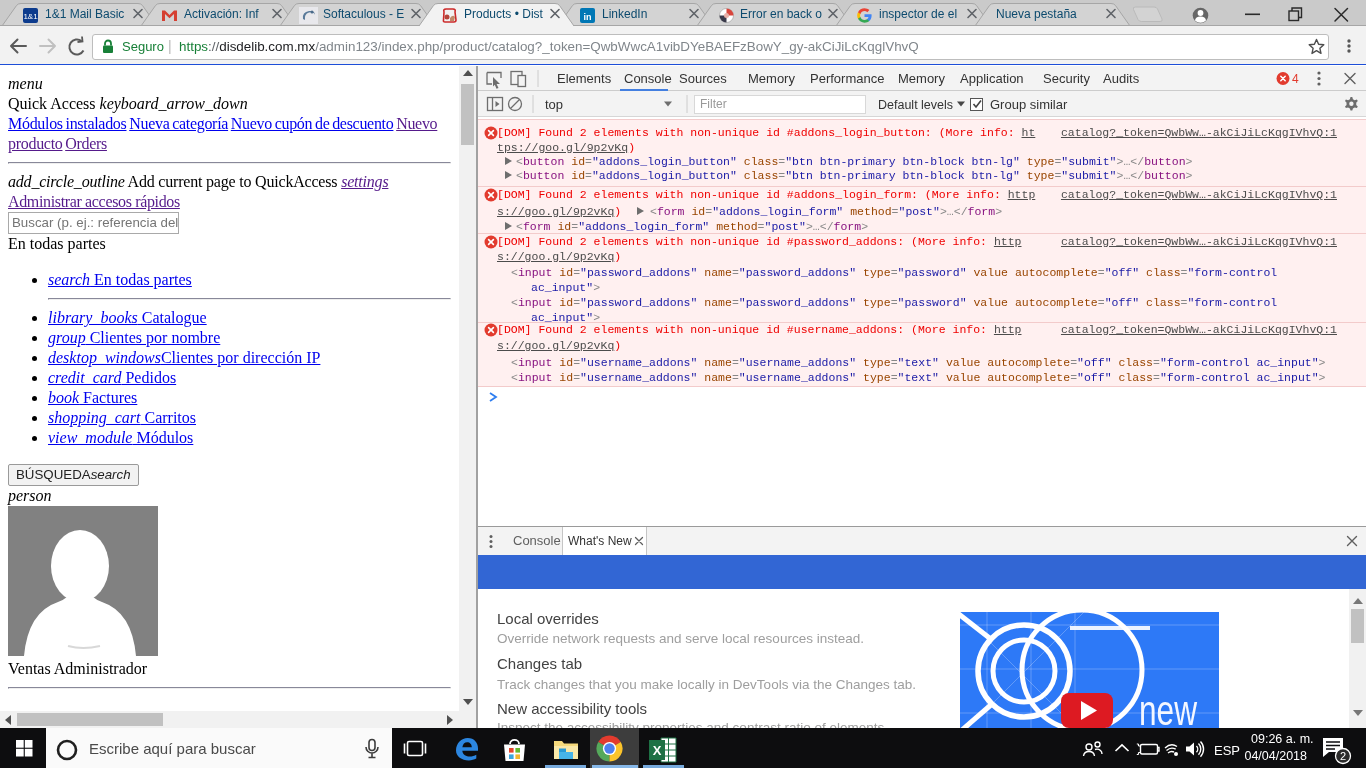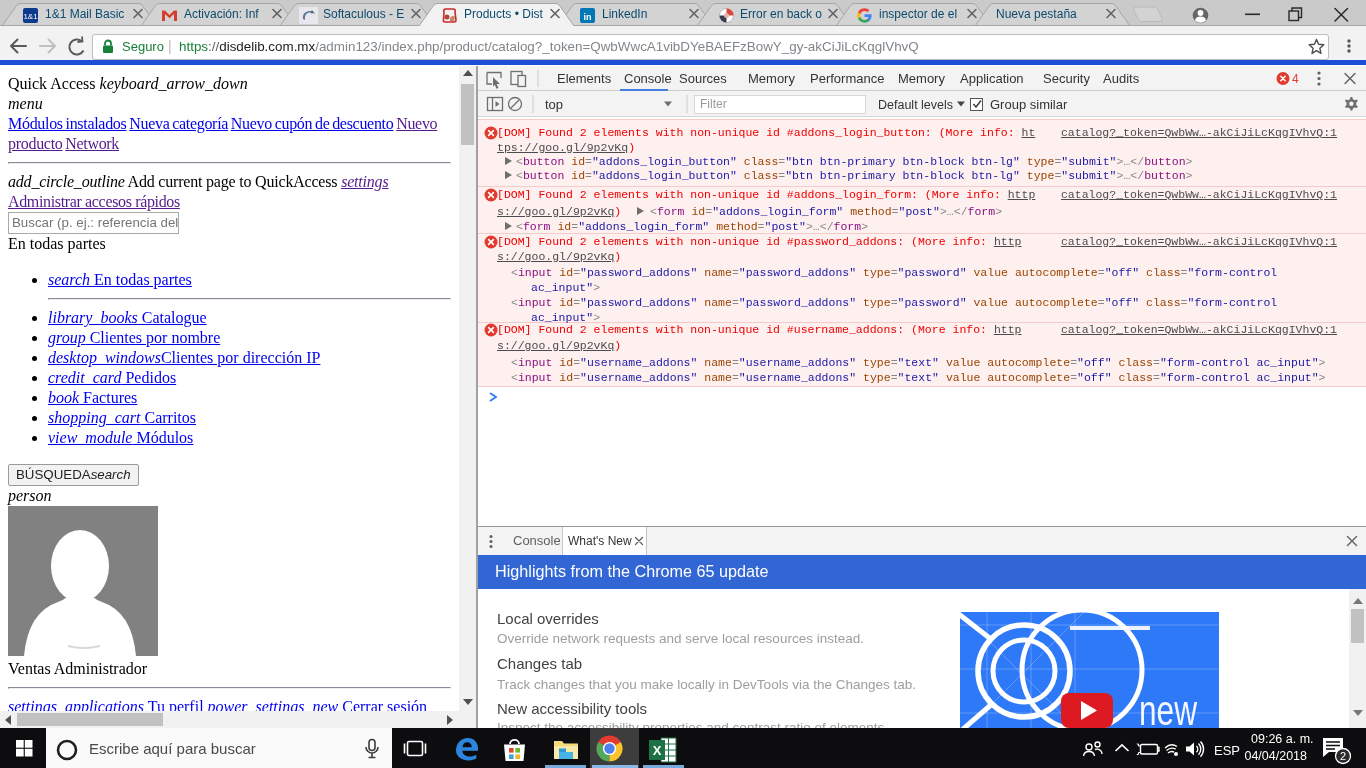--- a/index.html
+++ b/index.html
@@ -3,21 +3,21 @@
 <meta charset="utf-8">
 <style>
   * { margin:0; padding:0; box-sizing:border-box; }
   html,body { width:1366px; height:768px; overflow:hidden; background:#fff;
     font-family:"Liberation Sans", sans-serif; }
   .abs { position:absolute; }
   
   #tabstrip { position:absolute; left:0; top:0; width:1366px; height:26px; background:#cacaca; }
   .tabtitle { position:absolute; top:7px; font-size:12px; color:#0c4a6e; white-space:nowrap; overflow:hidden; }
   
-  #toolbar { position:absolute; left:0; top:26px; width:1366px; height:39px; background:#f2f2f2; border-bottom:5px solid #1d4ed8; }
+  #toolbar { position:absolute; left:0; top:26px; width:1366px; height:39px; background:#f2f2f2; border-bottom:1px solid #1d4ed8; }
   #omni { position:absolute; left:92px; top:8px; width:1237px; height:26px; background:#fff; border:1px solid #bdbdbd; border-radius:3px; }
   
   #page { position:absolute; left:0; top:66px; width:459px; height:662px; overflow:hidden;
      font-family:"Liberation Serif", serif; font-size:16px; line-height:20px; color:#000; background:#fff; padding:8px; }
   #page a { text-decoration:underline;margin-top:18px; }
   a.b { color:#0000EE; } a.p { color:#551A8B; }
   #page hr { border:none; border-top:1px solid #889; border-left:1px solid #889; height:2px; border-bottom:1px solid #eee; border-right:1px solid #eee; background:#fff; margin:8px 0; }
   #page ul { margin:16px 0; padding-left:40px; }
   
   .sbtrack { position:absolute; background:#f1f1f1; }
@@ -147,23 +147,23 @@
 <svg class="abs" style="left:1308px;top:12px" width="17" height="17" xmlns="http://www.w3.org/2000/svg">
       <path d="M8.5,1.5 L10.6,6.3 L15.8,6.8 L11.9,10.3 L13,15.4 L8.5,12.7 L4,15.4 L5.1,10.3 L1.2,6.8 L6.4,6.3 Z" fill="none" stroke="#4d4d4d" stroke-width="1.4" stroke-linejoin="round"></path>
     </svg>
 <svg class="abs" style="left:1346px;top:12px" width="6" height="16" xmlns="http://www.w3.org/2000/svg">
       <circle cx="3" cy="3" r="1.7" fill="#565656"></circle>
       <circle cx="3" cy="8" r="1.7" fill="#565656"></circle>
       <circle cx="3" cy="13" r="1.7" fill="#565656"></circle>
     </svg>
 </div>
 <div id="page">
+<div><i>menu</i></div>
 <div>Quick Access <i>keyboard_arrow_down</i></div>
-<div><i>menu</i></div>
-<div style="letter-spacing:-0.3px;word-spacing:-1px"><a class="b" href="#m">Módulos instalados</a> <a class="b" href="#m">Nueva categoría</a> <a class="b" href="#m">Nuevo cupón de descuento</a> <a class="p" href="#m">Nuevo<br>producto</a> <a class="p" href="#m">Network</a></div>
+<div style="letter-spacing:-0.3px;word-spacing:-1px"><a class="b" href="#m">Módulos instalados</a> <a class="b" href="#m">Nueva categoría</a> <a class="b" href="#m">Nuevo cupón de descuento</a> <a class="p" href="#m">Nuevo<br>producto</a> <a class="p" href="#m">Orders</a></div>
 <hr>
 <div style="letter-spacing:-0.2px"><i>add_circle_outline</i> Add current page to QuickAccess <a class="p" href="#m"><i>settings</i></a></div>
 <div style="letter-spacing:-0.35px"><a class="p" href="#m">Administrar accesos rápidos</a></div>
 <div style="height:22px">
       <div style="width:171px;height:22px;border:1px solid #a9a9a9;font-family:'Liberation Sans',sans-serif;font-size:13.3px;color:#757575;line-height:20px;padding-left:3px;overflow:hidden;white-space:nowrap">Buscar (p. ej.: referencia del pr</div>
     </div>
 <div>En todas partes</div>
 <ul>
 <li><a class="b" href="#m"><i>search</i> En todas partes</a></li>
 <hr>
@@ -180,21 +180,20 @@
 <div style="width:150px;height:150px">
 <svg width="150" height="150" xmlns="http://www.w3.org/2000/svg">
 <rect width="150" height="150" fill="#818181"></rect>
 <ellipse cx="72" cy="60" rx="29" ry="36" fill="#fff"></ellipse>
 <path d="M16,150 Q20,106 50,96 Q61,92 63,85 L81,85 Q83,92 94,96 Q124,106 128,150 Z" fill="#fff"></path>
 <path d="M60,140 Q75,144 92,140" stroke="#d8d8d8" stroke-width="2" fill="none"></path>
 </svg>
 </div>
 <div style="margin-top:3px">Ventas Administrador</div>
 <hr>
-<div style="white-space:nowrap"><a class="b" href="#m"><i>settings_applications</i> Tu perfil</a> <a class="b" href="#m"><i>power_settings_new</i> Cerrar sesión</a></div>
 </div>
 <div class="sbtrack" style="left:459px;top:66px;width:17px;height:645px"></div>
 <div class="sbthumb" style="left:461px;top:84px;width:13px;height:61px"></div>
 <div class="tri" style="left:462.5px;top:70px;border-left:5px solid transparent;border-right:5px solid transparent;border-bottom:6px solid #505050"></div>
 <div class="tri" style="left:462.5px;top:699px;border-left:5px solid transparent;border-right:5px solid transparent;border-top:6px solid #505050"></div>
 <div class="sbtrack" style="left:0;top:711px;width:476px;height:17px"></div>
 <div class="sbthumb" style="left:17px;top:713px;width:146px;height:13px"></div>
 <div class="tri" style="left:5px;top:714.5px;border-top:5px solid transparent;border-bottom:5px solid transparent;border-right:6px solid #505050"></div>
 <div class="tri" style="left:447px;top:714.5px;border-top:5px solid transparent;border-bottom:5px solid transparent;border-left:6px solid #505050"></div>
 <div id="devtools">
@@ -331,21 +330,20 @@
       <g stroke="#5f5f5f" stroke-width="1.3" stroke-linecap="round">
         <path d="M1.5,1.5 L8.5,8.5 M8.5,1.5 L1.5,8.5"></path>
       </g>
     </svg>
 <svg class="abs" style="left:870px;top:469px" width="12" height="12" xmlns="http://www.w3.org/2000/svg">
       <g stroke="#5f5f5f" stroke-width="1.4" stroke-linecap="round">
         <path d="M1.5,1.5 L10.5,10.5 M10.5,1.5 L1.5,10.5"></path>
       </g>
     </svg>
 <div class="abs" style="left:2px;top:489px;width:888px;height:34px;background:#3266d4"></div>
-<div class="abs" style="left:19px;top:496px;font-size:16.2px;color:#fff">Highlights from the Chrome 65 update</div>
 <div class="abs" style="left:21px;top:544px;font-size:15px;color:#424242">Local overrides</div>
 <div class="abs" style="left:21px;top:565px;font-size:13.5px;color:#9e9e9e">Override network requests and serve local resources instead.</div>
 <div class="abs" style="left:21px;top:589px;font-size:15px;color:#424242">Changes tab</div>
 <div class="abs" style="left:21px;top:611px;font-size:13.5px;color:#9e9e9e">Track changes that you make locally in DevTools via the Changes tab.</div>
 <div class="abs" style="left:21px;top:634px;font-size:15px;color:#424242">New accessibility tools</div>
 <div class="abs" style="left:21px;top:654px;font-size:13.5px;color:#9e9e9e">Inspect the accessibility properties and contrast ratio of elements.</div>
 <svg class="abs" style="left:484px;top:546px" width="259" height="116" viewBox="0 0 259 116" xmlns="http://www.w3.org/2000/svg">
 <rect width="259" height="116" fill="#2d79f7"></rect>
 <g stroke="#ffffff" stroke-opacity="0.25" stroke-width="1">
 <line x1="27" y1="0" x2="27" y2="116"></line>

